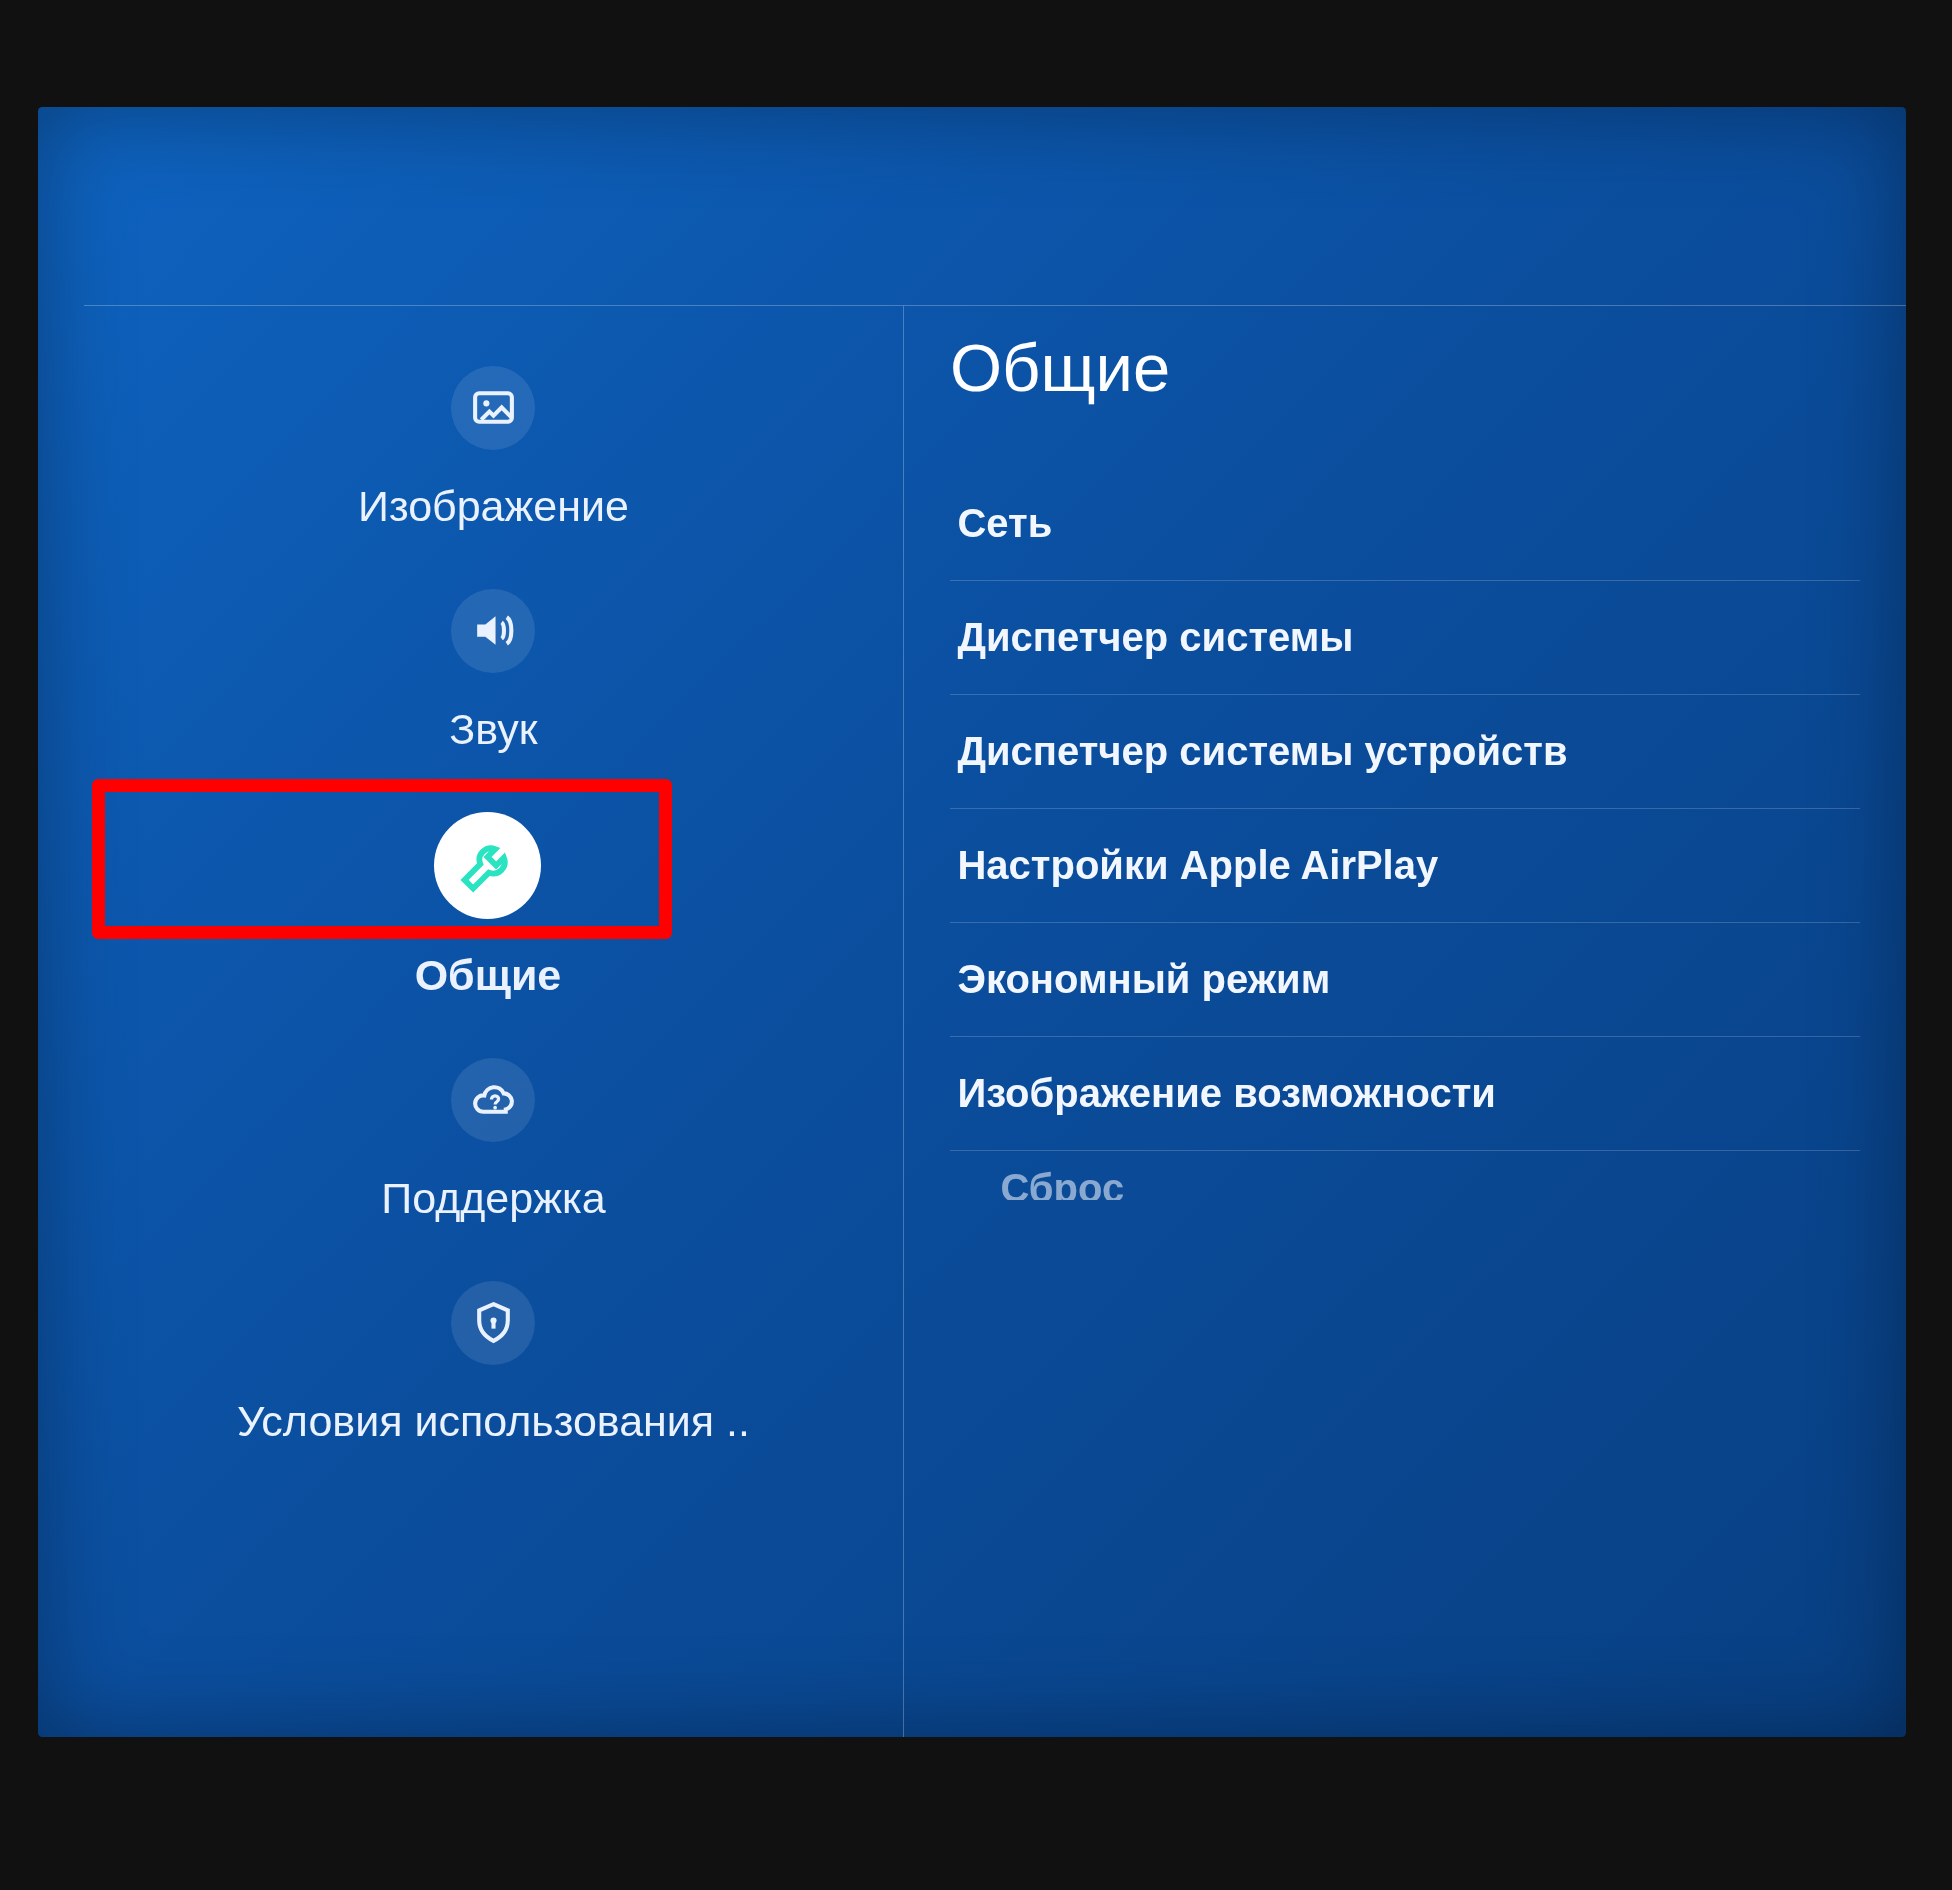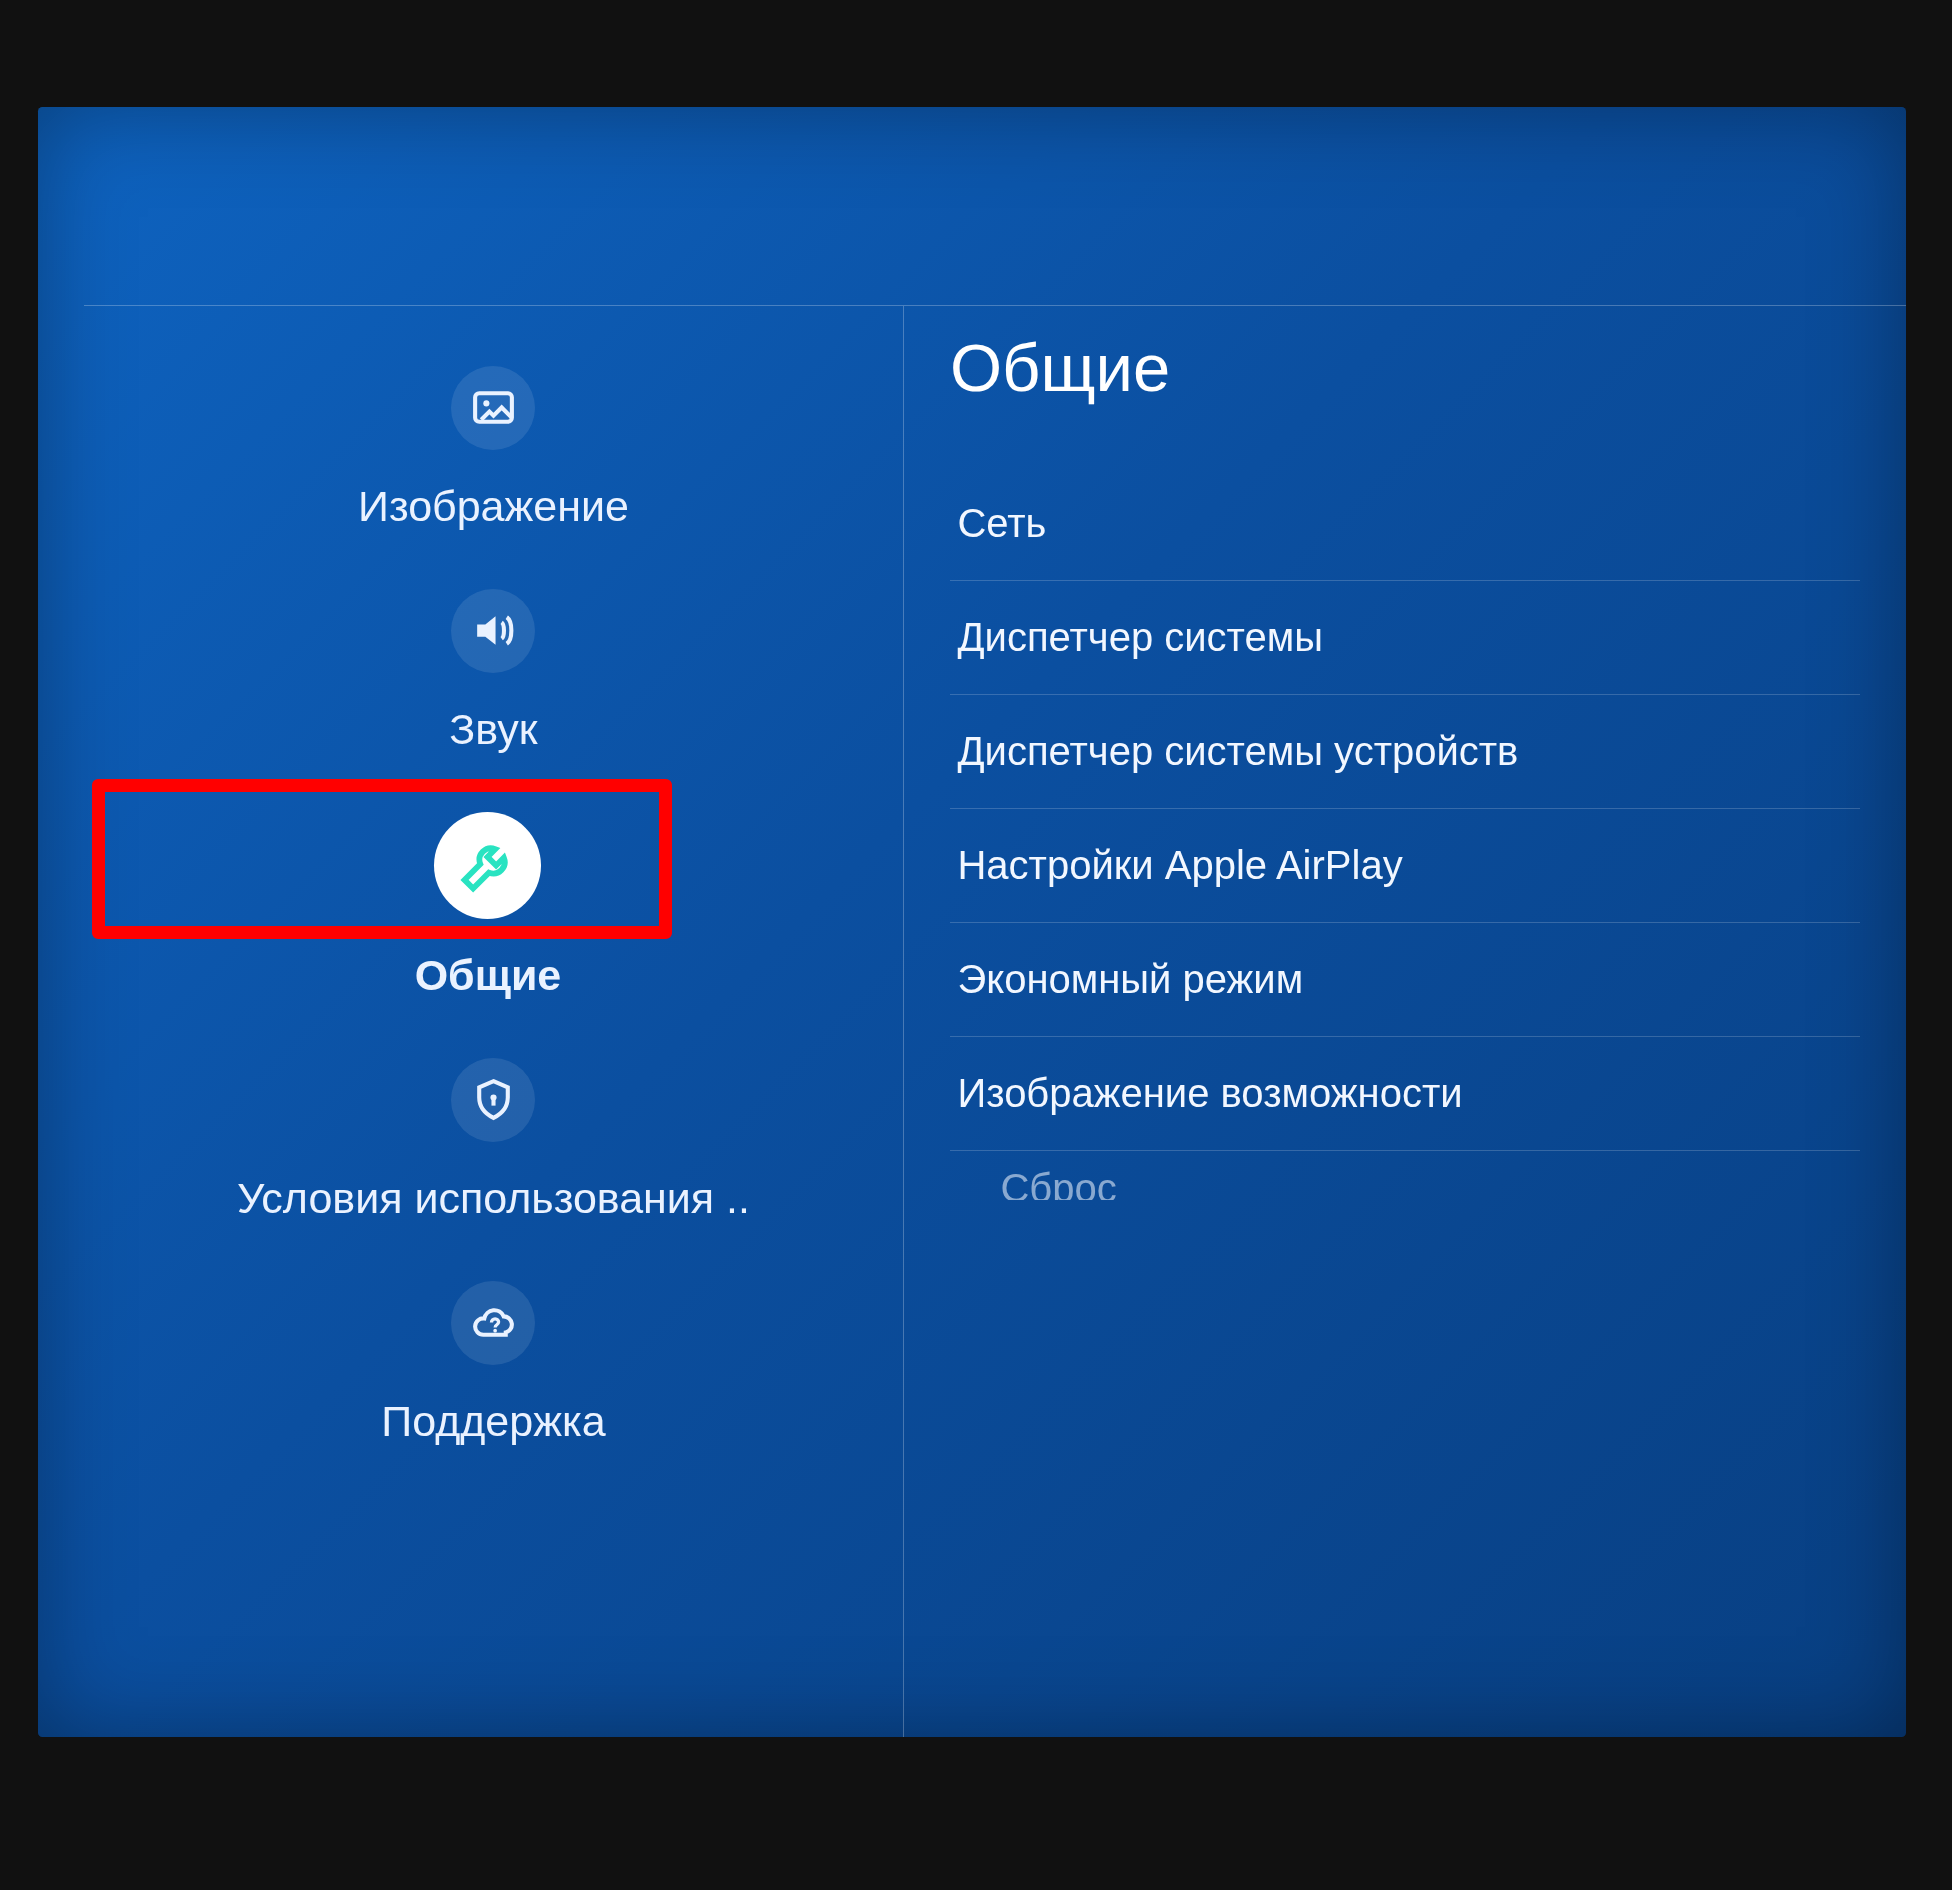--- a/index.html
+++ b/index.html
@@ -96,21 +96,21 @@
     font-weight: 500;
     margin-bottom: 61px;
   }
   .content-list {
     display: flex;
     flex-direction: column;
     width: 100%;
   }
   .content-item {
     font-size: 40px;
-    font-weight: 400;
+    font-weight: 700;
     color: #f2f7ff;
     padding: 34px 7.6px;
     border-bottom: 0.8px solid rgba(255,255,255,0.18);
     white-space: nowrap;
   }
   .content-item.faded {
     opacity: 0.55;
     border-bottom: none;
     overflow: hidden;
     height: 46px;
@@ -156,37 +156,37 @@
               <path d="M14.7 6.3a4 4 0 0 0-5.2 5.2L4 17l3 3 5.5-5.5a4 4 0 0 0 5.2-5.2L15 12l-3-3 2.7-2.7z"></path>
             </svg>
           </span>
           <span class="label">Общие</span>
           <div class="highlight-box" style="top:-3.1px;left:7.6px;width:580px;height:160px;"></div>
         </div>
 
         <div class="sidebar-item">
           <span class="icon">
             <svg viewBox="0 0 24 24" fill="none" stroke="#eaf2ff" stroke-width="2">
+              <path d="M7 18a4 4 0 1 1 .5-7.97A5 5 0 0 1 17 9a4 4 0 0 1 1 7.87V18H7z"></path>
+              <path d="M11 12c0-1 .7-1.8 1.8-1.8s1.7.8 1.7 1.6c0 1.4-1.7 1.2-1.7 2.6" stroke-width="1.6"></path>
+              <circle cx="12.8" cy="16" r="0.9" fill="#eaf2ff" stroke="none"></circle>
+            </svg>
+          </span>
+          <span class="label">Поддержка</span>
+        </div>
+
+        <div class="sidebar-item">
+          <span class="icon">
+            <svg viewBox="0 0 24 24" fill="none" stroke="#eaf2ff" stroke-width="2">
               <path d="M12 3l7 3v5c0 5-3 8-7 10-4-2-7-5-7-10V6l7-3z"></path>
               <circle cx="12" cy="11" r="1.5" fill="#eaf2ff" stroke="none"></circle>
               <path d="M12 12v3" stroke-width="2"></path>
             </svg>
           </span>
           <span class="label">Условия использования ..</span>
-        </div>
-
-        <div class="sidebar-item">
-          <span class="icon">
-            <svg viewBox="0 0 24 24" fill="none" stroke="#eaf2ff" stroke-width="2">
-              <path d="M7 18a4 4 0 1 1 .5-7.97A5 5 0 0 1 17 9a4 4 0 0 1 1 7.87V18H7z"></path>
-              <path d="M11 12c0-1 .7-1.8 1.8-1.8s1.7.8 1.7 1.6c0 1.4-1.7 1.2-1.7 2.6" stroke-width="1.6"></path>
-              <circle cx="12.8" cy="16" r="0.9" fill="#eaf2ff" stroke="none"></circle>
-            </svg>
-          </span>
-          <span class="label">Поддержка</span>
         </div>
 
       </div>
 
       <div class="content">
         <div class="content-title">Общие</div>
         <div class="content-list">
           <div class="content-item">Сеть</div>
           <div class="content-item">Диспетчер системы</div>
           <div class="content-item">Диспетчер системы устройств</div>

